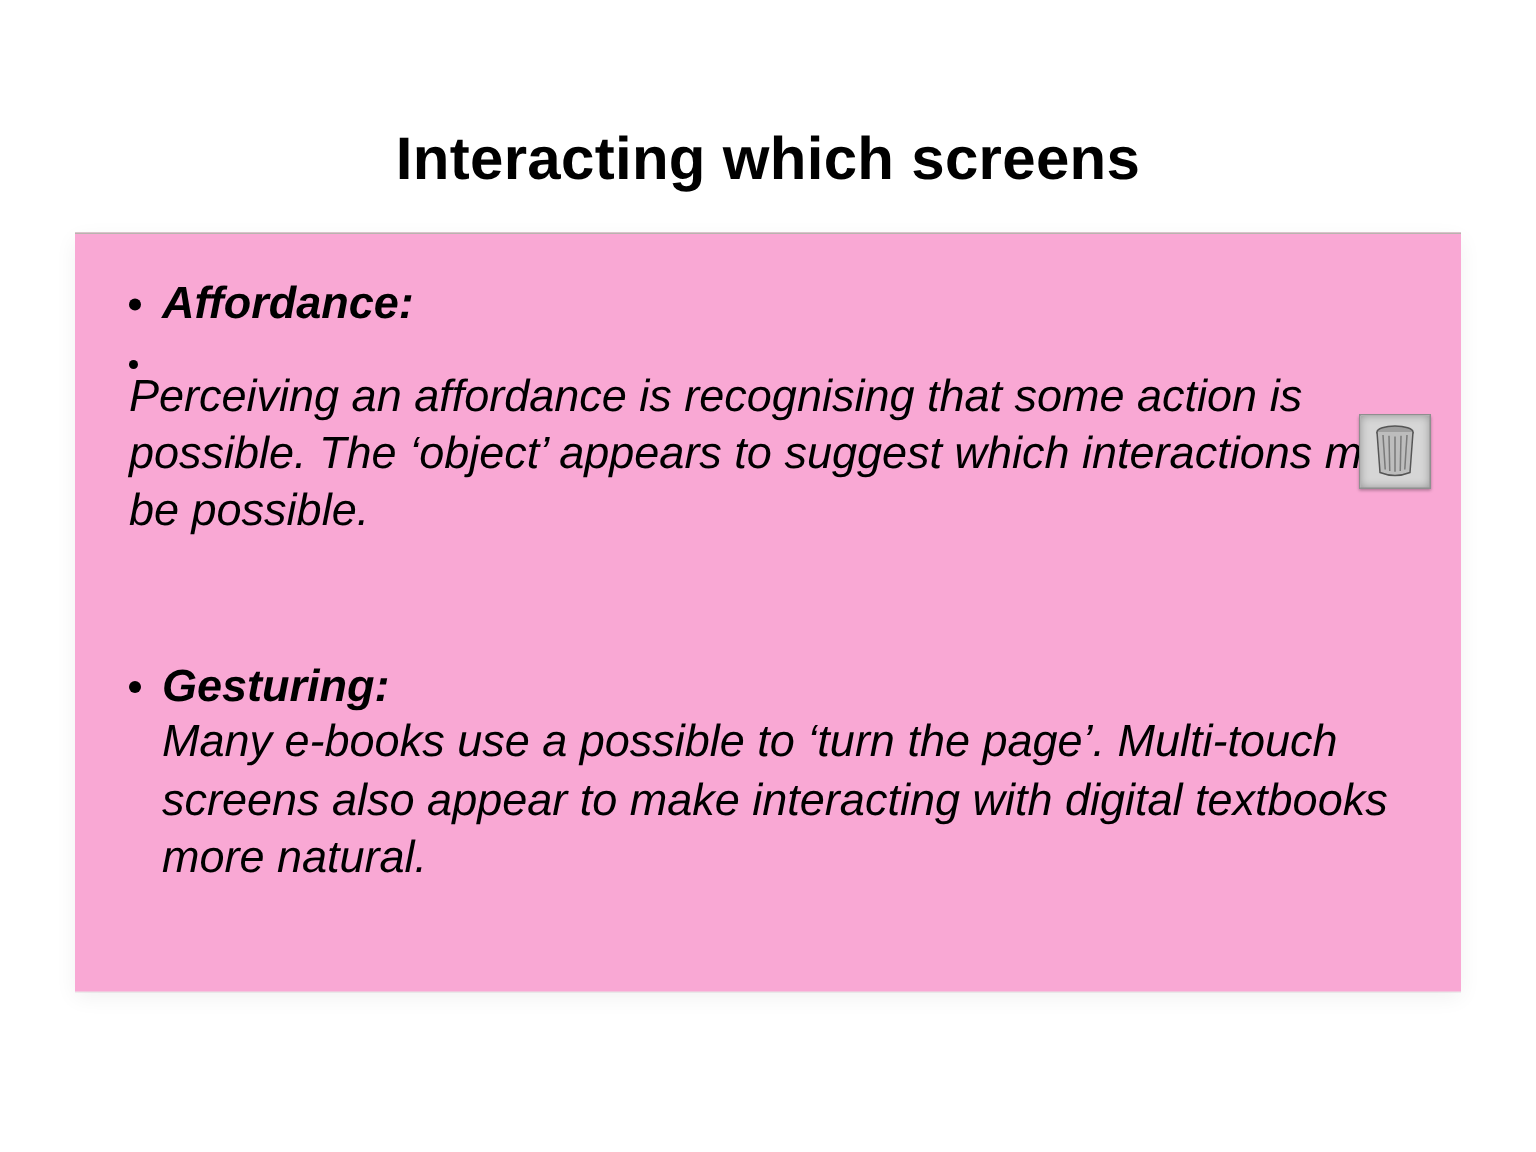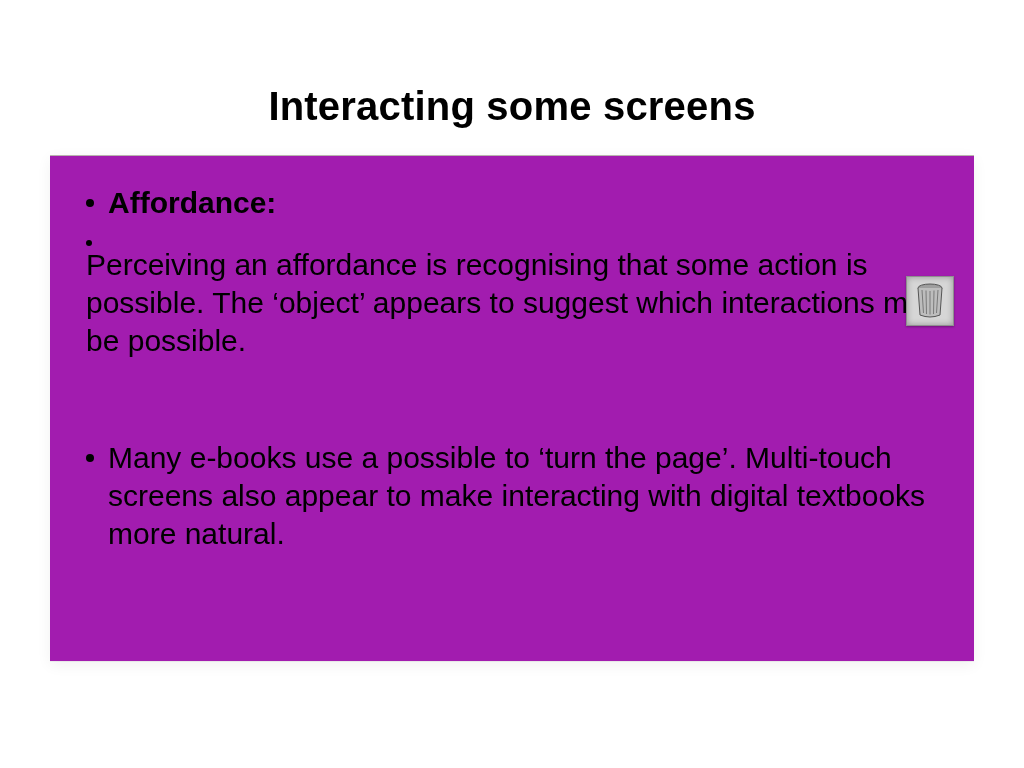--- a/index.html
+++ b/index.html
@@ -21,27 +21,28 @@
   .title {
     text-align: center;
     font-weight: 700;
     font-size: 40px;
     padding-top: 84px;
     padding-bottom: 26px;
     letter-spacing: 0.2px;
   }
   .content-panel {
     margin: 0 50px 0 50px;
-    background: #a21caf;
+    background: #f9a8d4;
     border-top: 1px solid #b8b4ae;
     box-shadow: 0 1px 0 rgba(0,0,0,0.05), 0 4px 14px rgba(0,0,0,0.06);
     padding: 28px 32px 60px 32px;
     box-sizing: border-box;
     height: 506px;
     position: relative;
+    font-style: italic;
   }
   .bullet-row {
     display: flex;
     align-items: flex-start;
     column-gap: 14px;
     margin-left: 4px;
   }
   .bullet-dot {
     width: 8px;
     height: 8px;
@@ -86,36 +87,37 @@
     align-items: center;
     justify-content: center;
   }
   .trash-thumb svg { display: block; }
 </style>
 </head>
 <body>
 
 <div class="slide">
 
-  <div class="title">Interacting some screens</div>
+  <div class="title">Interacting which screens</div>
 
   <div class="content-panel">
 
     <div class="bullet-row">
       <div class="bullet-dot"></div>
       <div class="heading">Affordance:</div>
     </div>
     <div class="bullet-row sub-indent">
       <div class="bullet-dot small"></div>
       <div class="body-text">Perceiving an affordance is recognising that some action is possible. The ‘object’ appears to suggest which interactions may be possible.</div>
     </div>
 
     <div class="bullet-row block-2">
       <div class="bullet-dot"></div>
       <div>
+        <div class="heading">Gesturing:</div>
         <div class="body-text">Many e-books use a possible to ‘turn the page’. Multi-touch screens also appear to make interacting with digital textbooks more natural.</div>
       </div>
     </div>
 
     <div class="trash-thumb">
       <svg width="30" height="36" viewBox="0 0 30 36">
         <ellipse cx="15" cy="5" rx="12" ry="4" fill="#9e9e9e" stroke="#555" stroke-width="1"></ellipse>
         <path d="M3 5 L5 32 Q15 36 25 32 L27 5" fill="#bdbdbd" stroke="#555" stroke-width="1"></path>
         <line x1="7" y1="7" x2="8.5" y2="30" stroke="#7a7a7a" stroke-width="1"></line>
         <line x1="11" y1="7.5" x2="11.5" y2="31" stroke="#7a7a7a" stroke-width="1"></line>

